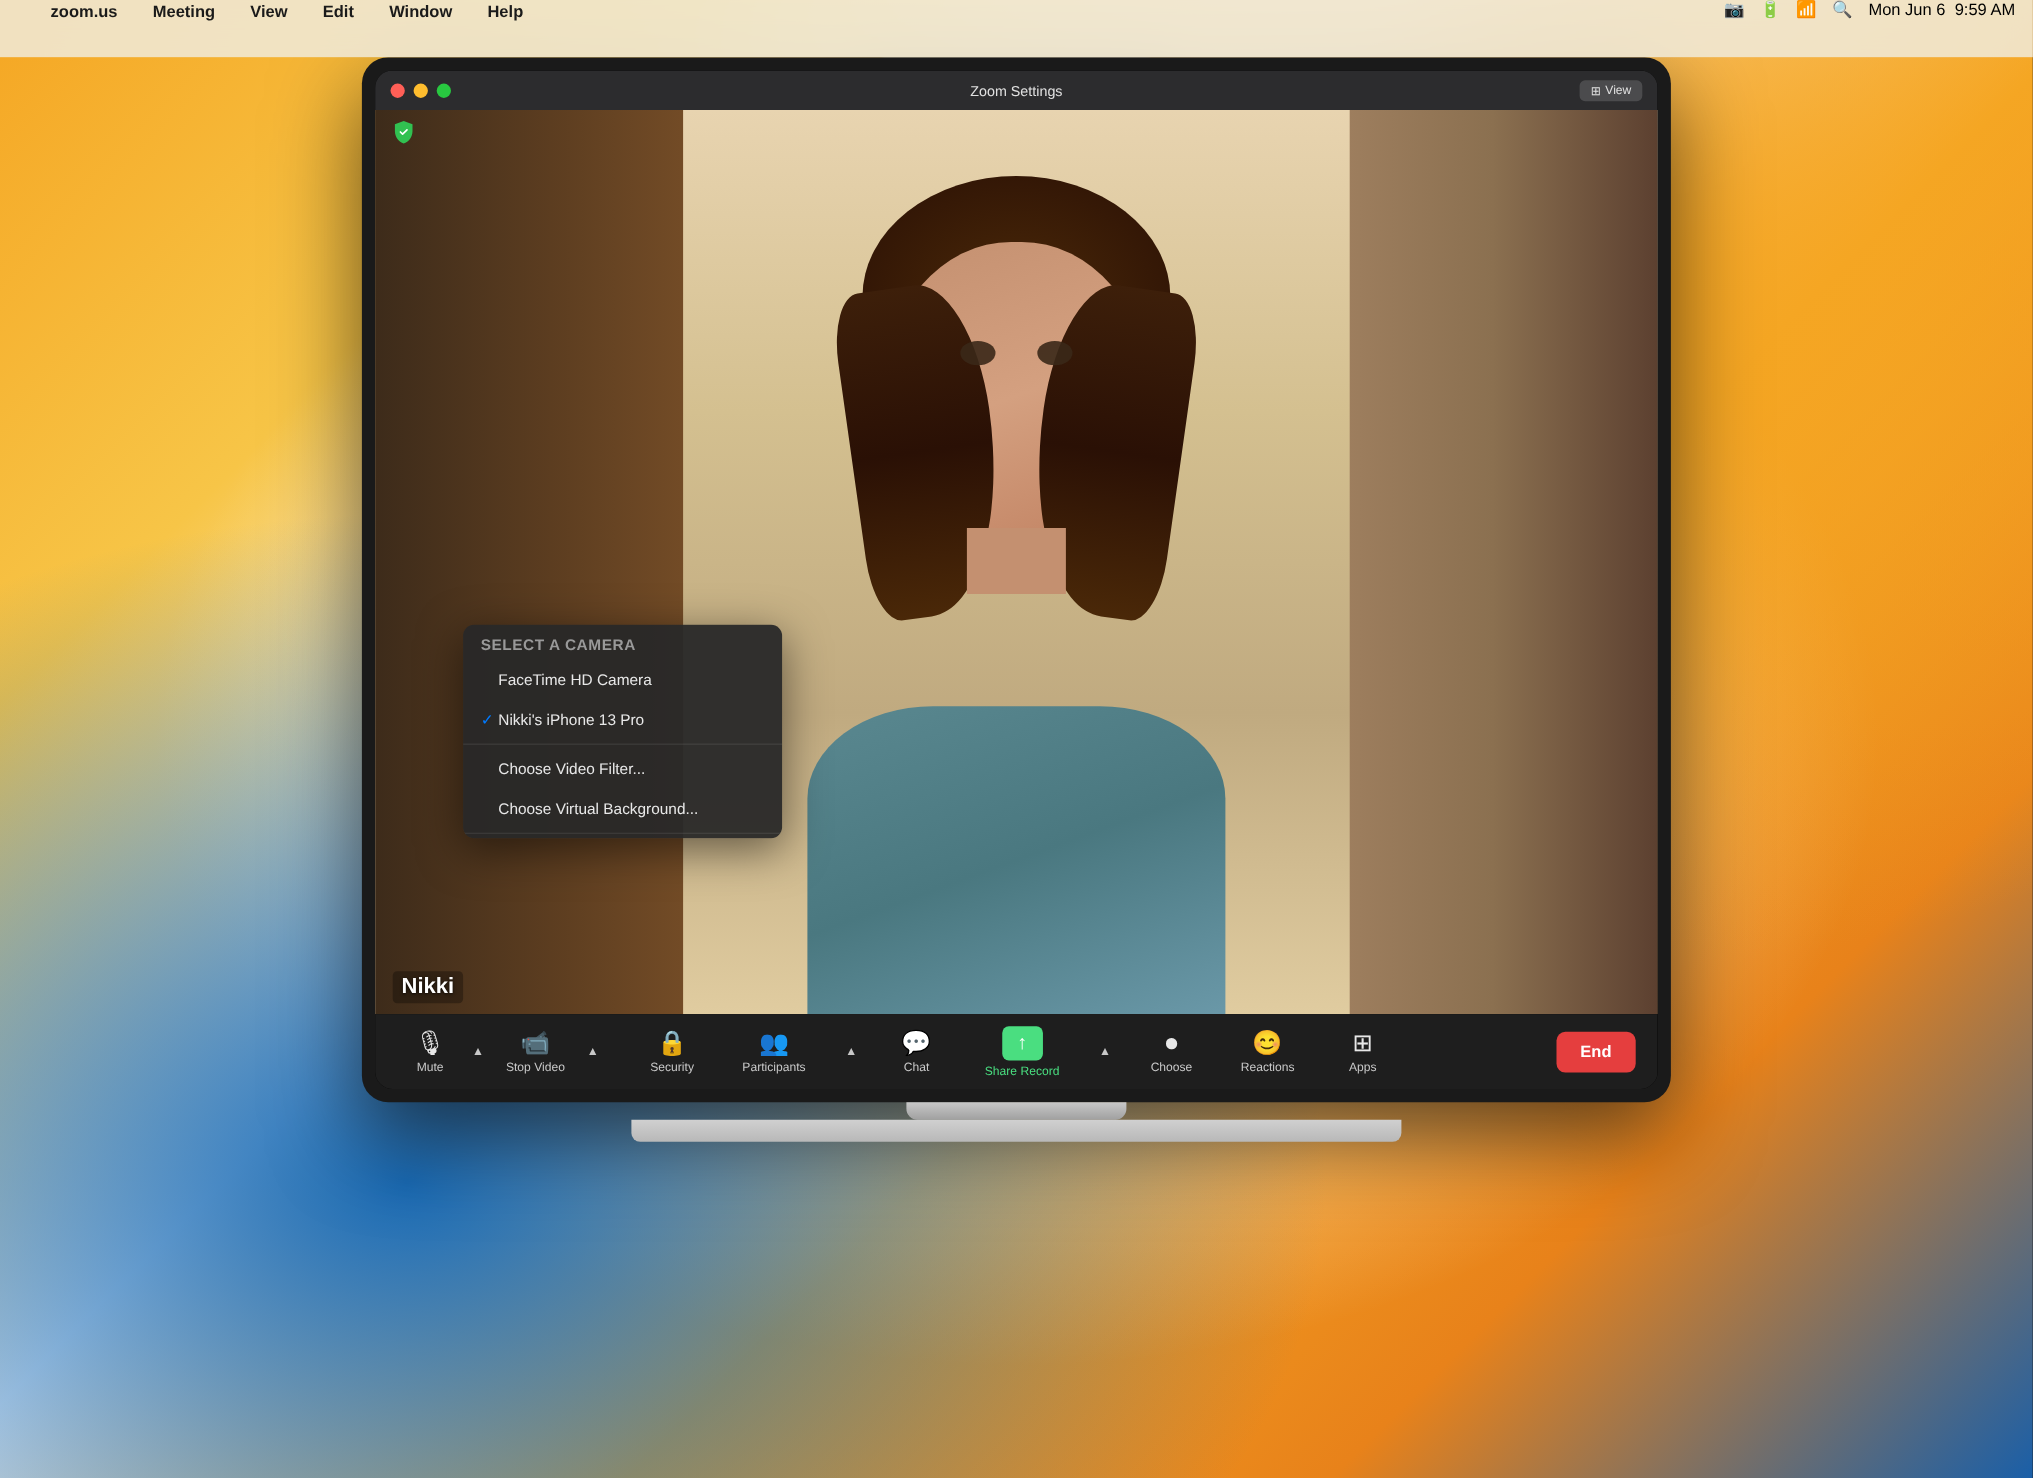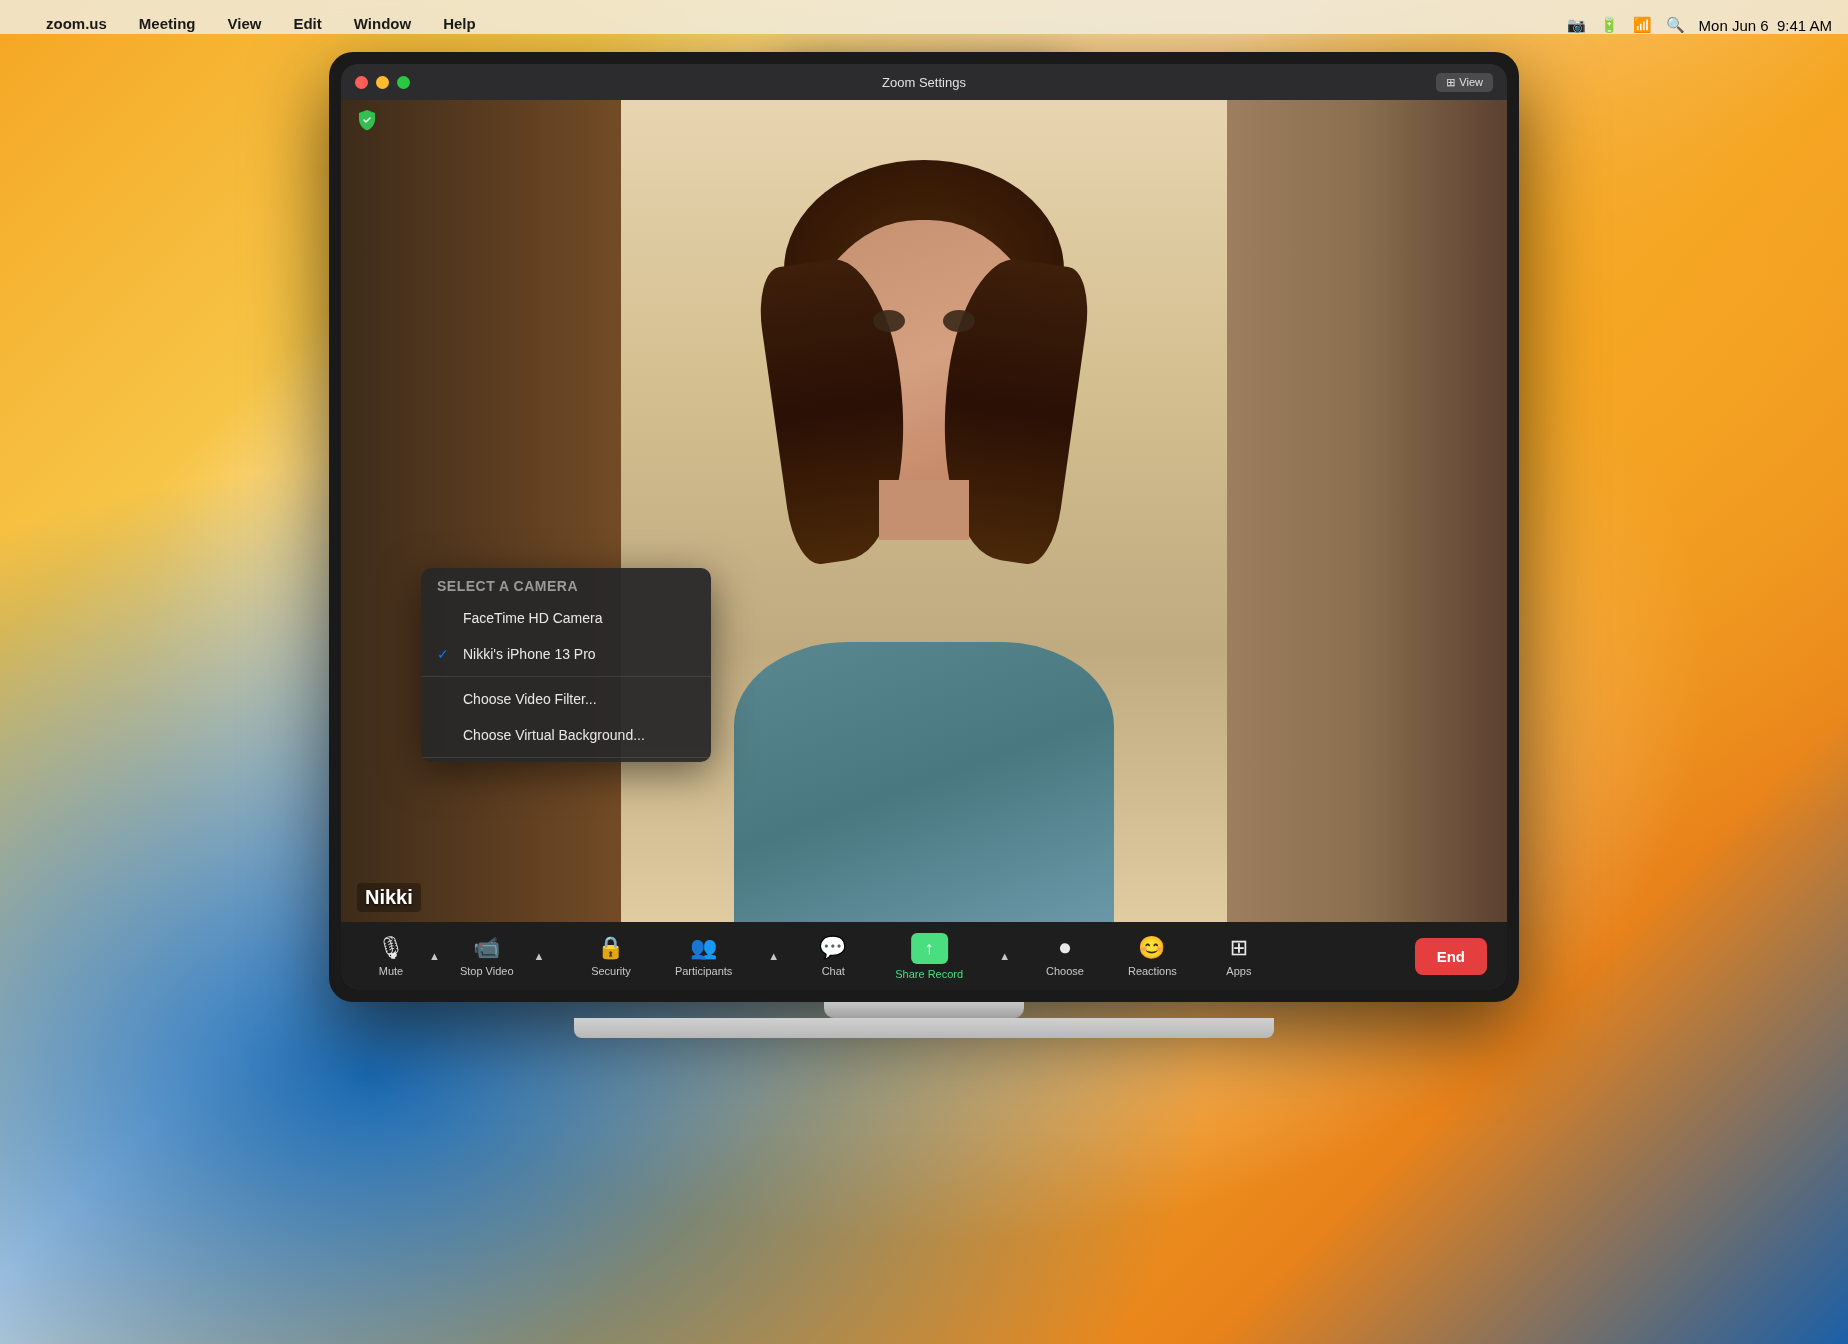--- a/index.html
+++ b/index.html
@@ -26,25 +26,25 @@
                   radial-gradient(ellipse at 80% 20%, #f5a623 0%, transparent 40%),
                   radial-gradient(ellipse at 50% 50%, #fff8e7 0%, transparent 60%);
     }
 
     
     .menubar {
       position: absolute;
       top: 0;
       left: 0;
       right: 0;
-      height: 34px;
+      height: 52px;
       background: rgba(240, 235, 220, 0.85);
       backdrop-filter: blur(20px);
       display: flex;
-      align-items: flex-end;
+      align-items: flex-start;
       padding: 0 16px;
       z-index: 100;
       font-size: 15px;
       font-weight: 400;
     }
     .menubar-left {
       display: flex;
       align-items: center;
       gap: 20px;
     }
@@ -314,21 +314,20 @@
       text-transform: uppercase;
       letter-spacing: 0.5px;
     }
     .camera-menu-item {
       padding: 10px 16px;
       font-size: 14px;
       color: #e8e8e8;
       cursor: pointer;
       display: flex;
       align-items: center;
-      gap: 10px;
     }
     .camera-menu-item .checkmark {
       width: 16px;
       color: #007aff;
       font-size: 14px;
     }
     .camera-menu-divider {
       height: 1px;
       background: rgba(255,255,255,0.1);
       margin: 4px 0;
@@ -445,21 +444,21 @@
     <span class="menu-item">Window</span>
     <span class="menu-item">Help</span>
   </div>
   <div class="menubar-right">
     <span>📷</span>
     <span>🔋</span>
     <span>📶</span>
     <span>🔍</span>
     <span>
       <span>Mon Jun 6</span>&nbsp;
-      <span>9:41 AM</span>
+      <span>9:59 AM</span>
     </span>
   </div>
 </div>
 
 <div class="iphone-container" style="position:absolute;top:52px;left:50%;transform:translateX(-50%);width:360px;height:280px;z-index:5;">
   <div class="iphone-body" style="position:absolute;top:0;left:50%;transform:translateX(-50%);width:320px;height:270px;background:linear-gradient(145deg,#f4f4f4,#d8d8d8,#e8e8e8);border-radius:44px;box-shadow:0 10px 40px rgba(0,0,0,0.4);">
     <div class="iphone-camera-module" style="position:absolute;top:16px;right:24px;width:130px;height:130px;background:linear-gradient(145deg,#252525,#151515);border-radius:28px;display:flex;flex-wrap:wrap;align-items:center;justify-content:center;gap:8px;padding:12px;">
       <div class="camera-lens" style="width:42px;height:42px;background:radial-gradient(circle,#222,#111);border-radius:50%;border:2px solid #333;"></div>
       <div class="camera-lens" style="width:42px;height:42px;background:radial-gradient(circle,#222,#111);border-radius:50%;border:2px solid #333;"></div>
       <div class="camera-lens" style="width:42px;height:42px;background:radial-gradient(circle,#222,#111);border-radius:50%;border:2px solid #333;"></div>

